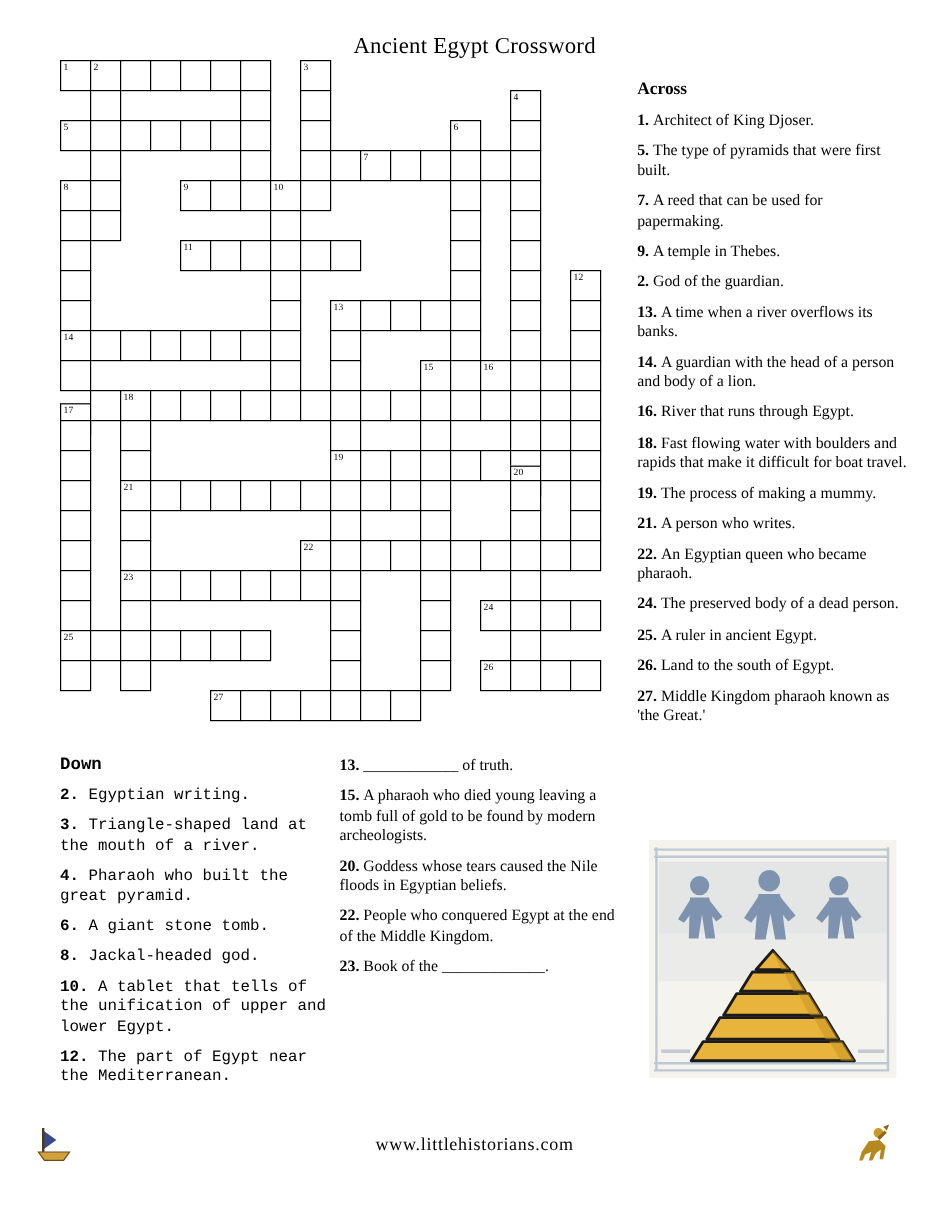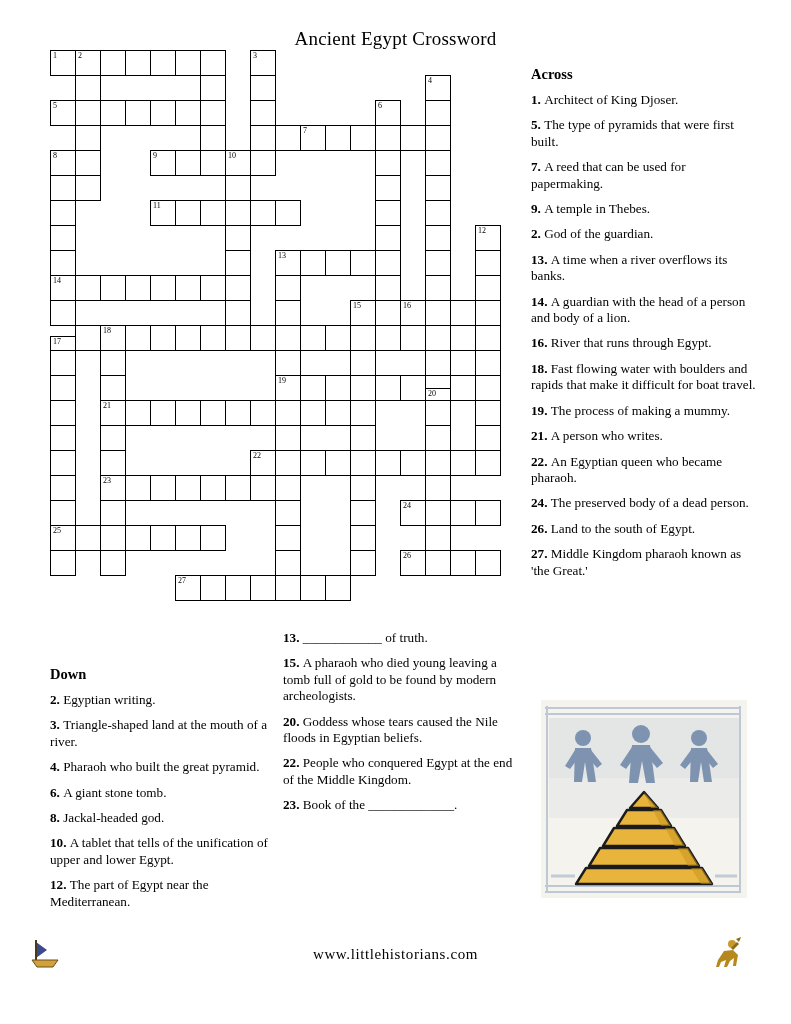--- a/index.html
+++ b/index.html
@@ -55,22 +55,23 @@
   
   #across-col {
     position: absolute;
     left: 531px;
     top: 66px;
     width: 228px;
   }
   #down-col-1 {
     position: absolute;
     left: 50px;
-    top: 666px;
+    top: 630px;
     width: 222px;
+    font-family: Liberation Mono, monospace;
   }
   #down-col-2 {
     position: absolute;
     left: 283px;
     top: 630px;
     width: 236px;
   }
   .clue-head {
     font-weight: bold;
     font-size: 14.5px;
@@ -392,20 +393,21 @@
       <div class="clue"><b>9. </b><span>A temple in Thebes.</span></div>
       <div class="clue"><b>2. </b><span>God of the guardian.</span></div>
       <div class="clue"><b>13. </b><span>A time when a river overflows its banks.</span></div>
       <div class="clue"><b>14. </b><span>A guardian with the head of a person and body of a lion.</span></div>
       <div class="clue"><b>16. </b><span>River that runs through Egypt.</span></div>
       <div class="clue"><b>18. </b><span>Fast flowing water with boulders and rapids that make it difficult for boat travel.</span></div>
       <div class="clue"><b>19. </b><span>The process of making a mummy.</span></div>
       <div class="clue"><b>21. </b><span>A person who writes.</span></div>
       <div class="clue"><b>22. </b><span>An Egyptian queen who became pharaoh.</span></div>
       <div class="clue"><b>24. </b><span>The preserved body of a dead person.</span></div>
+      <div class="clue"><b>25. </b><span>A ruler in ancient Egypt.</span></div>
       <div class="clue"><b>26. </b><span>Land to the south of Egypt.</span></div>
       <div class="clue"><b>27. </b><span>Middle Kingdom pharaoh known as 'the Great.'</span></div>
     </div>
 </div>
 
 <div id="down-col-1">
   <div class="clue-head">Down</div>
   <div id="down-items-1">
       <div class="clue"><b>2. </b><span>Egyptian writing.</span></div>
       <div class="clue"><b>3. </b><span>Triangle-shaped land at the mouth of a river.</span></div>

